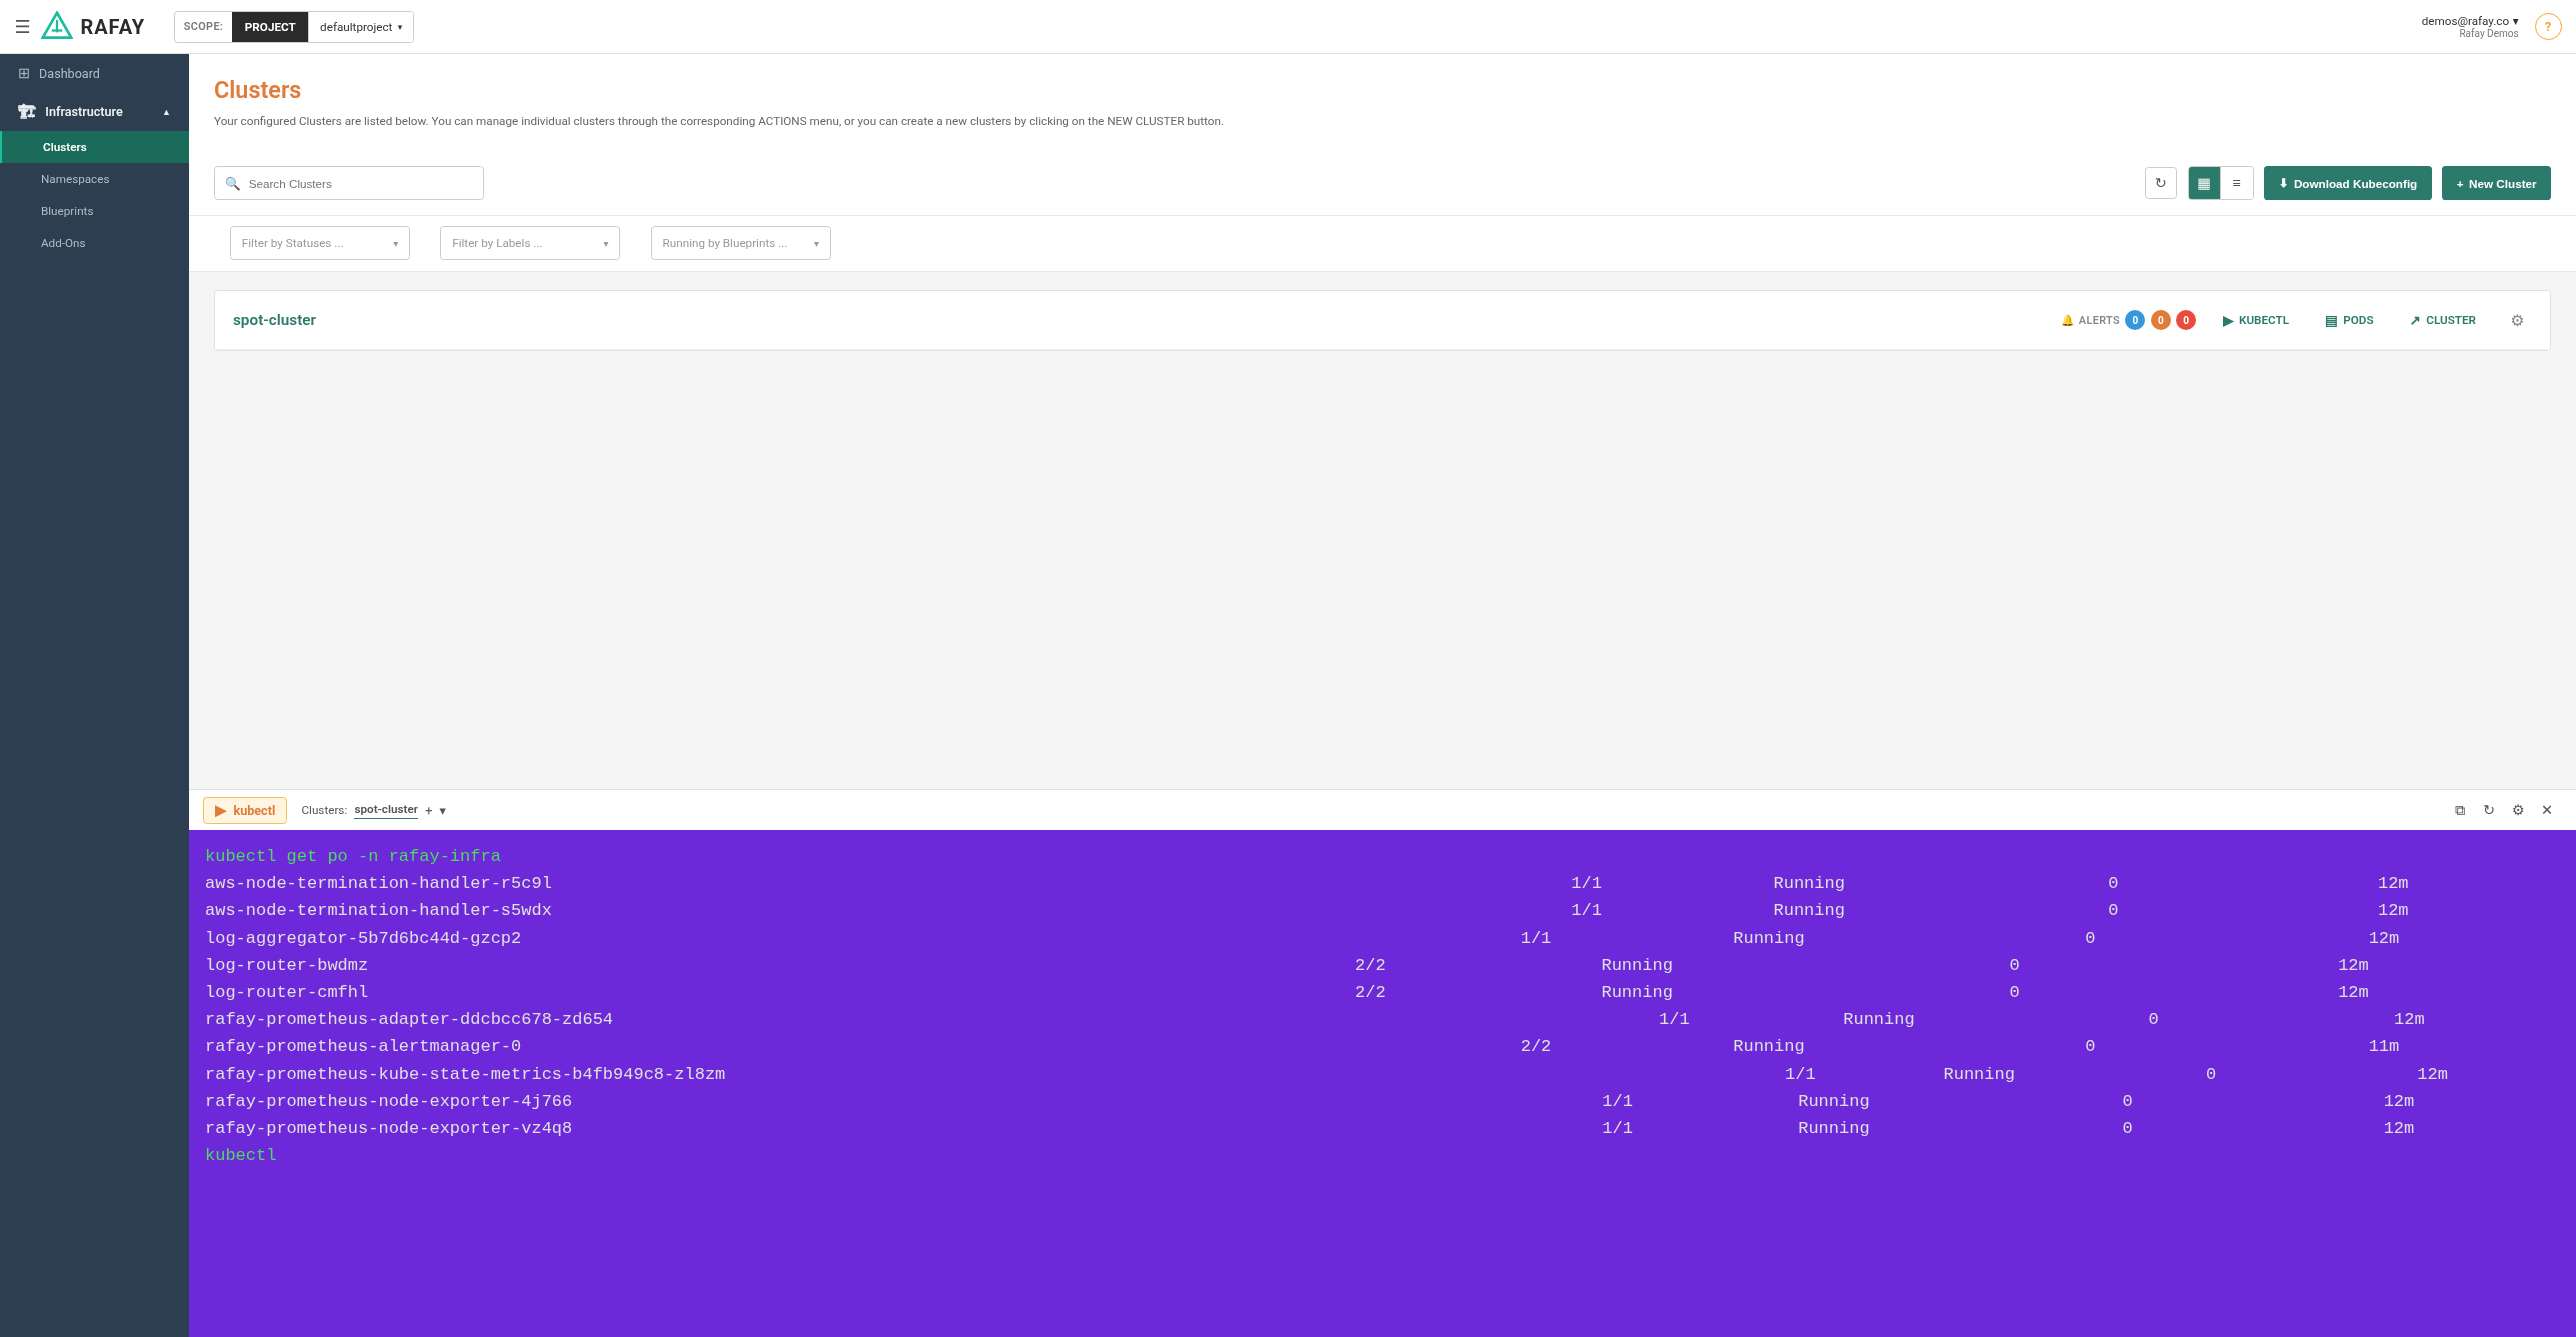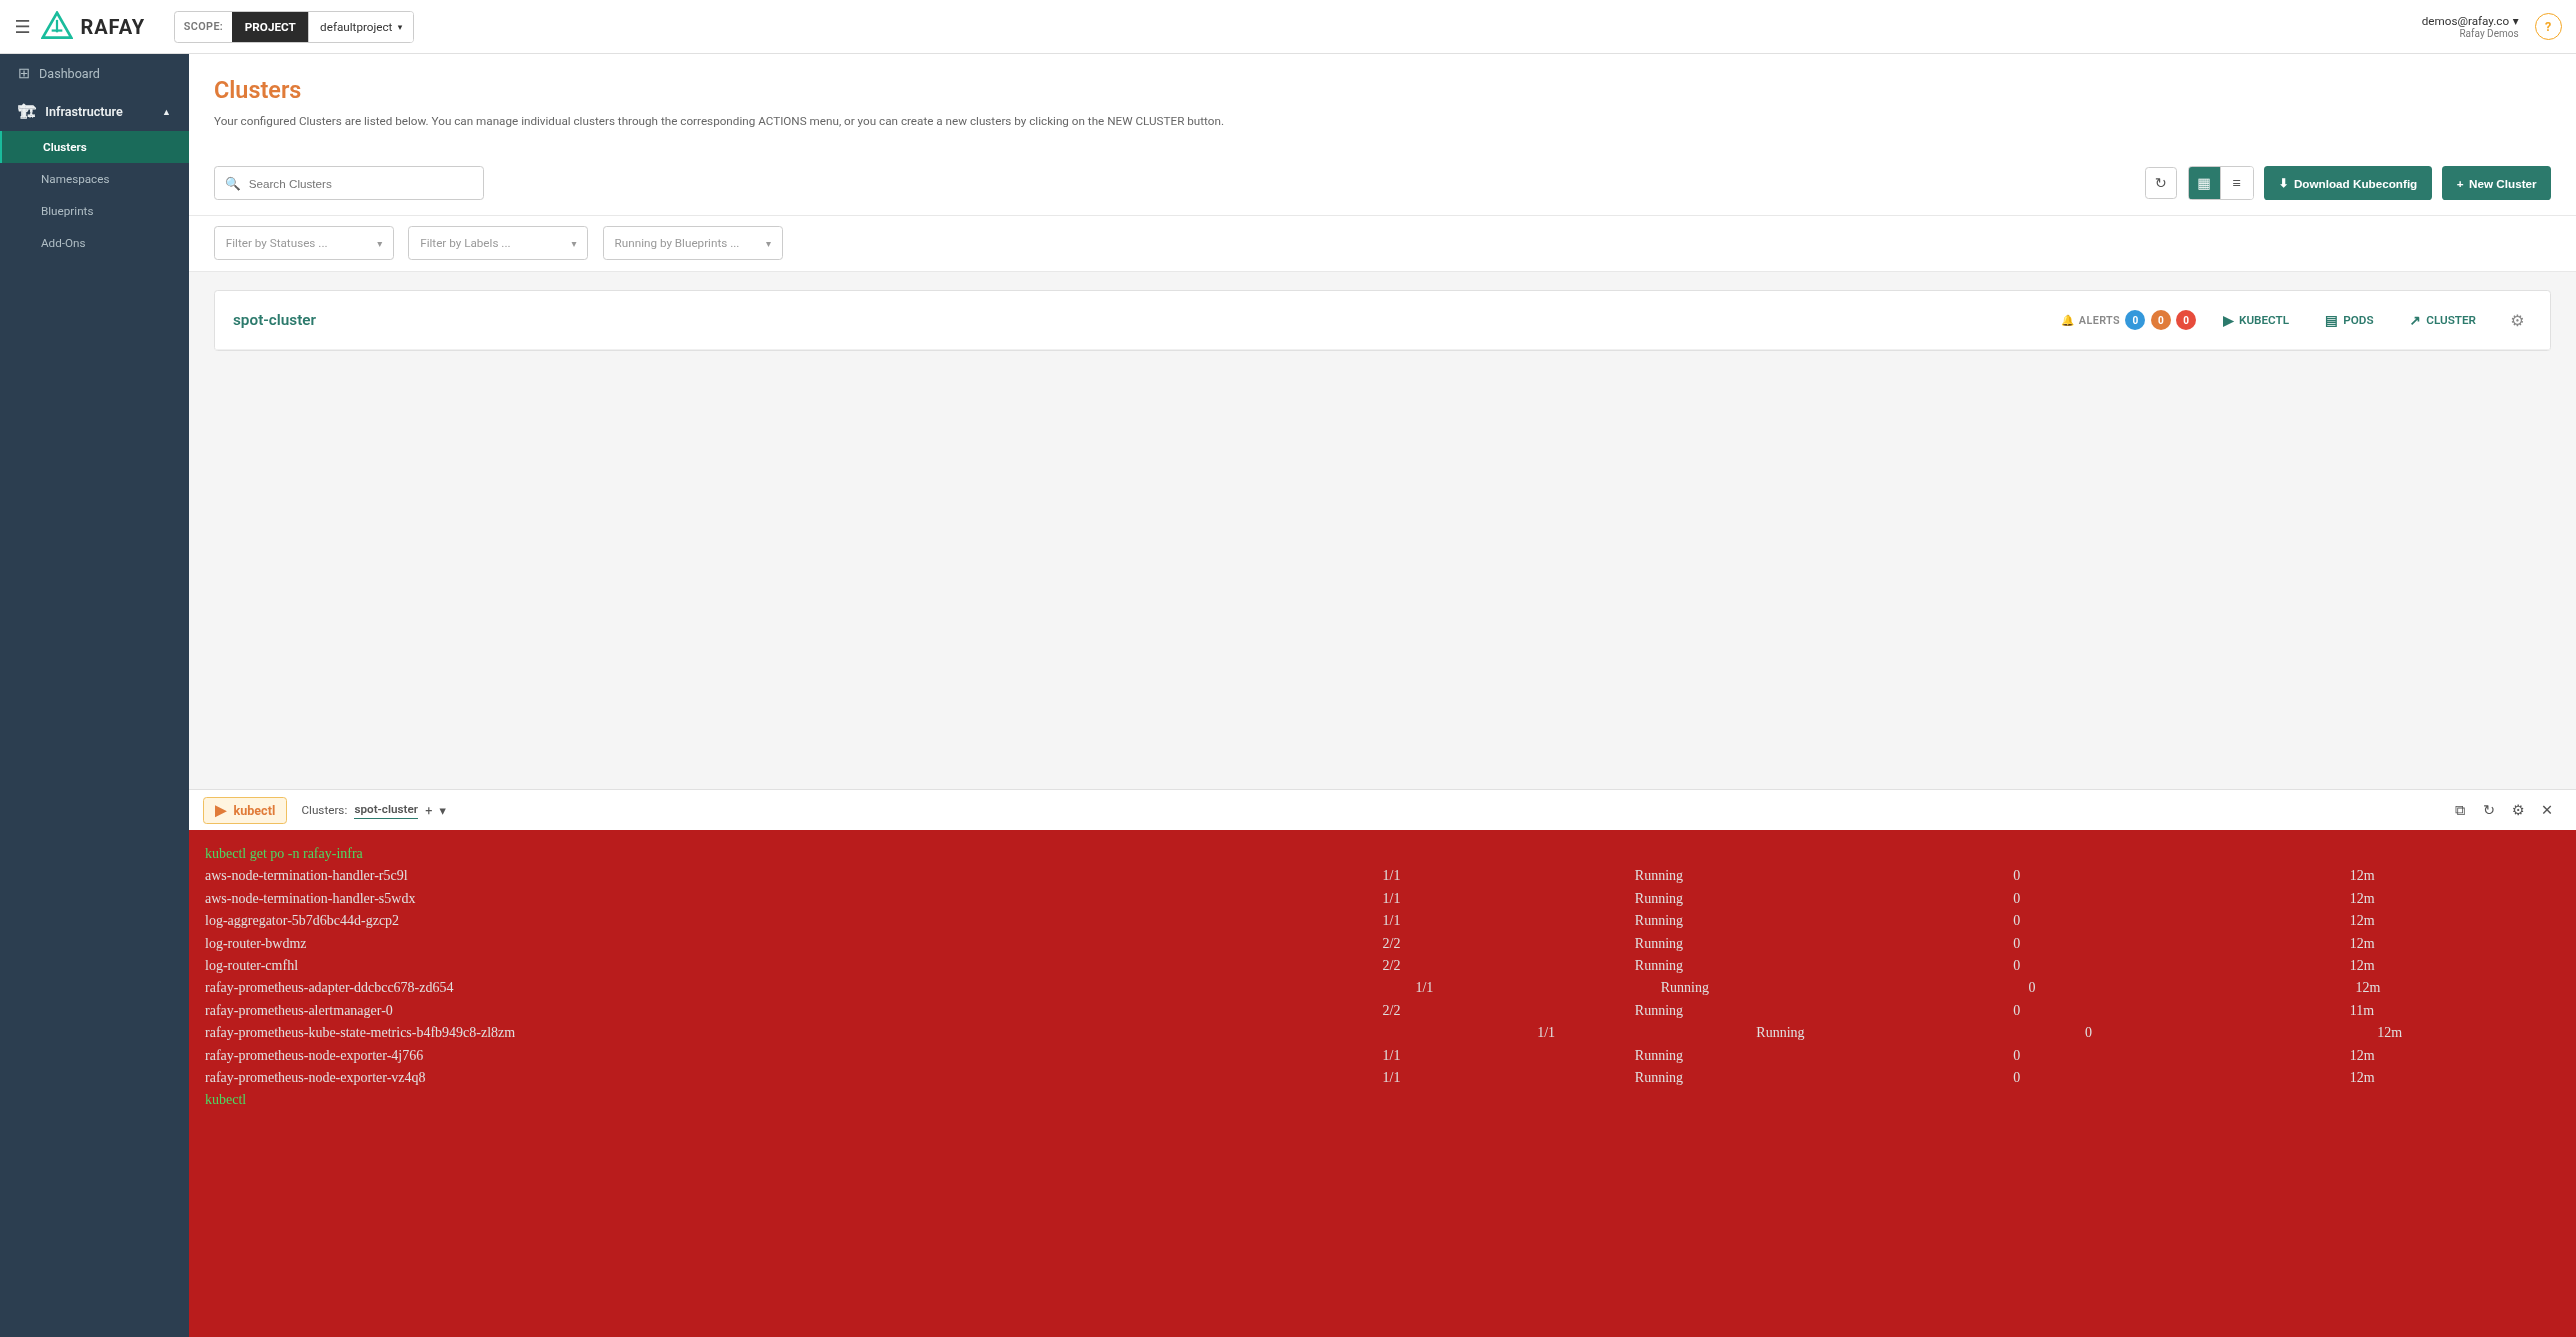--- a/index.html
+++ b/index.html
@@ -55,21 +55,21 @@
     .toolbar-spacer { flex: 1; }
     .icon-btn { width: 32px; height: 32px; display: flex; align-items: center; justify-content: center; border: 0.9px solid #ccc; border-radius: 3.6px; cursor: pointer; background: #fff; color: #555; font-size: 14.4px; }
     .icon-btn.active { background: #2c7a6c; color: #fff; border-color: #2c7a6c; }
     .icon-group { display: flex; border: 0.9px solid #ccc; border-radius: 3.6px; overflow: hidden; }
     .icon-group .icon-btn { border: none; border-radius: 0; border-right: 0.9px solid #ccc; }
     .icon-group .icon-btn:last-child { border-right: none; }
     .btn-primary { display: flex; align-items: center; height: 34px; padding: 0 14.4px; background: #2c7a6c; color: #fff; border: none; border-radius: 3.6px; font-size: 11.7px; font-weight: 600; cursor: pointer; gap: 5.4px; white-space: nowrap; }
 
     
     .filters { display: flex; align-items: center; padding: 10.8px 25px; background: #fff; gap: 14.4px; border-bottom: 0.9px solid #e8e8e8; }
-    .filter-select { display: flex; align-items: center; border: 0.9px solid #ccc; border-radius: 3.6px; padding: 0 10.8px; height: 34px; min-width: 180px; cursor: pointer; background: #fff; font-size: 11.7px; color: #999; justify-content: space-between; }
+    .filter-select { display: flex; align-items: center; border: 0.9px solid #ccc; border-radius: 3.6px; padding: 0 10.8px; height: 34px; min-width: 180px; cursor: pointer; background: #fff; font-size: 11.7px; color: #999; justify-content: space-between; margin-left: 16px; }
     .filter-select .arrow { color: #999; font-size: 10px; margin-left: 7.2px; }
 
     
     .clusters-area { padding: 18px 25px; flex: 1; }
     .cluster-card { background: #fff; border: 0.9px solid #e0e0e0; border-radius: 3.6px; }
     .cluster-header { display: flex; align-items: center; padding: 14.4px 18px; border-bottom: 0.9px solid #f0f0f0; gap: 18px; }
     .cluster-name { font-size: 15.3px; color: #2c7a6c; font-weight: 600; cursor: pointer; }
     .cluster-header-spacer { flex: 1; }
     .alerts-section { display: flex; align-items: center; gap: 5.4px; }
     .alerts-label { font-size: 10.8px; color: #888; font-weight: 600; letter-spacing: 0.4px; display: flex; align-items: center; gap: 3.6px; }
@@ -86,21 +86,21 @@
     .kubectl-label { display: flex; align-items: center; gap: 7.2px; background: #fff5e0; border: 0.9px solid #f0c060; border-radius: 3.6px; padding: 3.6px 10.8px; font-size: 12.6px; font-weight: 700; color: #e07b39; cursor: pointer; }
     .kubectl-label .icon { font-size: 14.4px; }
     .clusters-nav { display: flex; align-items: center; margin-left: 14.4px; gap: 7.2px; font-size: 11.7px; color: #555; }
     .clusters-nav span { color: #555; }
     .cluster-tab { color: #2c7a6c; font-weight: 600; cursor: pointer; border-bottom: 1.8px solid #2c7a6c; padding-bottom: 1.8px; }
     .plus-btn { color: #555; cursor: pointer; font-size: 12.6px; }
     .bar-spacer { flex: 1; }
     .bar-action { width: 29px; height: 29px; display: flex; align-items: center; justify-content: center; cursor: pointer; color: #555; font-size: 14.4px; border-radius: 3.6px; }
 
     
-    .terminal { background: #b91c1c; flex: 1; padding: 12.6px 16px; font-family: Liberation Serif, serif; font-size: 14px; line-height: 1.6; overflow-y: auto; color: #e0e0e0; }
+    .terminal { background: #6d28d9; flex: 1; padding: 12.6px 16px; font-family: Liberation Mono, monospace; font-size: 17px; line-height: 1.6; overflow-y: auto; color: #e0e0e0; }
     .terminal .cmd { color: #4cd964; }
     .terminal .header-row { color: #ffffff; font-weight: 600; }
     .terminal .data-row { color: #e0e0e0; }
     .terminal .prompt { color: #4cd964; }
     .terminal table { border-collapse: collapse; width: 100%; }
     .terminal td { padding-right: 18px; white-space: nowrap; vertical-align: top; }
     .terminal .col-name { min-width: 252px; }
     .terminal .col-ready { min-width: 54px; }
     .terminal .col-status { min-width: 81px; }
     .terminal .col-restarts { min-width: 72px; }

